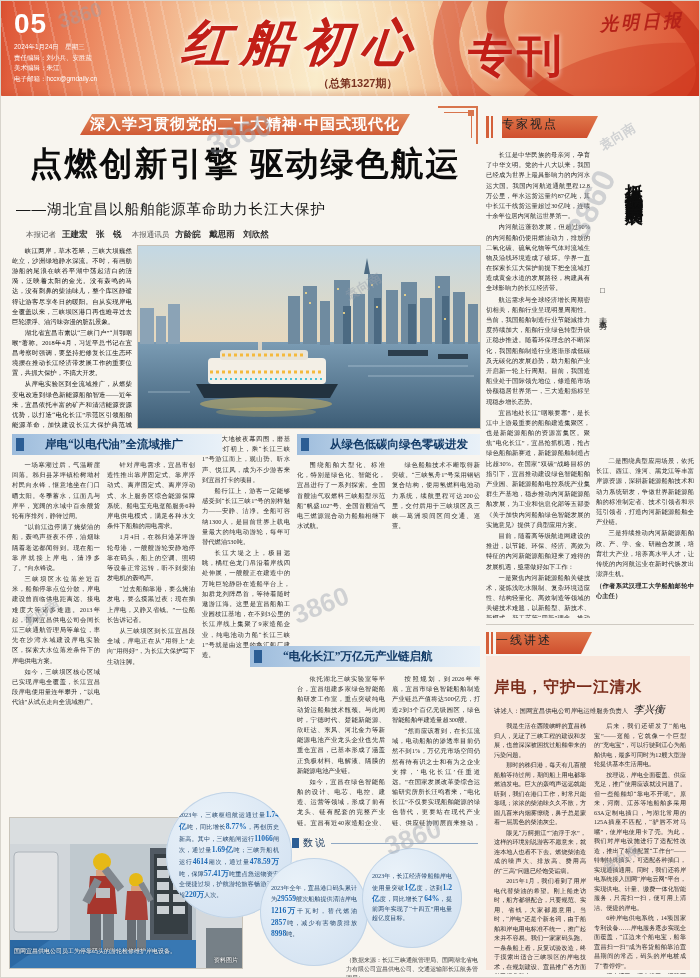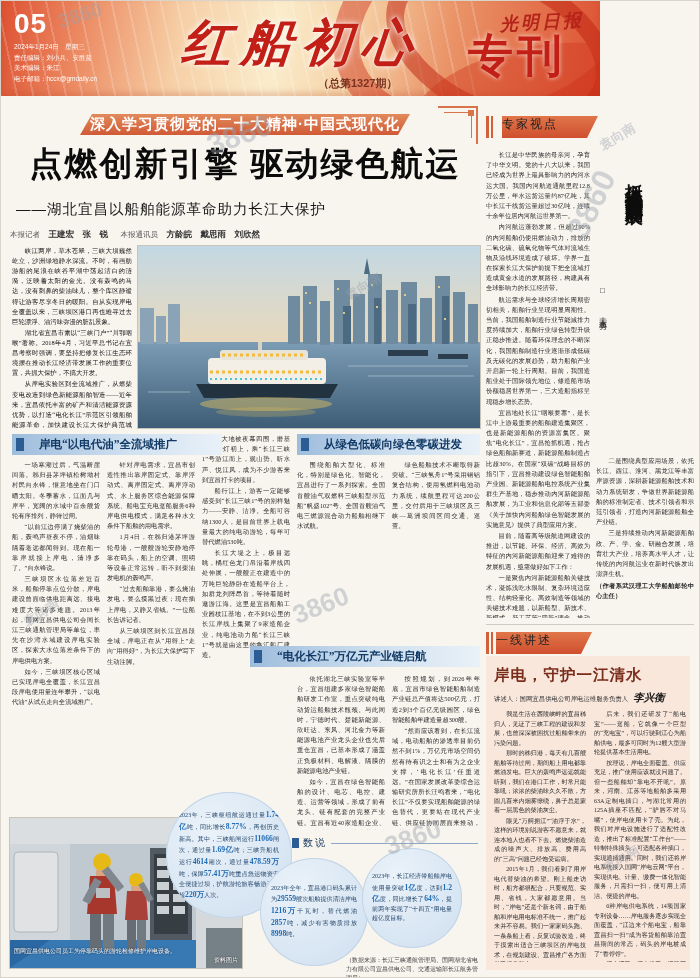--- a/index.html
+++ b/index.html
@@ -1,21 +1,21 @@
 <!DOCTYPE html>
 <html><head>
 <meta charset="utf-8">
 <style>
   *{margin:0;padding:0;box-sizing:border-box}
   html,body{width:700px;height:978px}
   body{position:relative;background:#f8f5ef;font-family:"Liberation Sans",sans-serif;overflow:hidden;color:#222}
   .page-edge{position:absolute;inset:0;border:1px solid #d8d4cc;pointer-events:none;z-index:60}
 
   
-  .banner{position:absolute;left:0;top:0;width:600px;height:96px;overflow:hidden;
+  .banner{position:absolute;left:0;top:0;width:700px;height:96px;overflow:hidden;
     background:linear-gradient(100deg,#dd5132 0%,#ec8a62 14%,#f6cfa6 30%,#faeccb 46%,#f6d3a8 58%,#ea9468 74%,#dd5132 100%);
     box-shadow:inset 0 -3px 6px rgba(175,60,30,.25)}
   .rays{position:absolute;left:-40px;top:-30px;width:520px;height:170px;opacity:.5;
     background:repeating-linear-gradient(78deg,rgba(255,255,255,.35) 0 2px,transparent 2px 16px)}
   .sw1{position:absolute;right:-60px;top:-95px;width:330px;height:230px;border-radius:50%;
     border:26px solid rgba(205,42,20,.45);transform:rotate(-16deg)}
   .sw2{position:absolute;right:-20px;top:-30px;width:240px;height:150px;border-radius:50%;
     border:18px solid rgba(190,32,14,.5);transform:rotate(24deg)}
   .sw3{position:absolute;right:-70px;bottom:-70px;width:260px;height:120px;background:rgba(208,60,34,.45);
     border-radius:50% 50% 0 0;transform:rotate(-10deg)}
@@ -34,35 +34,35 @@
   .wm{position:absolute;z-index:40;color:#9aa2ad;opacity:.42;font-weight:700;pointer-events:none;white-space:nowrap}
 
   
   .ribbon{display:flex;align-items:center;justify-content:center;color:#fff;font-weight:700;
     background:linear-gradient(180deg,#e28a5c,#d05a35);clip-path:polygon(12px 0,100% 0,calc(100% - 12px) 100%,0 100%)}
   .sidebar-ribbon{position:absolute;height:22px;width:96px;font-size:12px;letter-spacing:2px;
     background:linear-gradient(180deg,#e0764a,#cf4f2e);clip-path:polygon(0 0,100% 0,calc(100% - 11px) 100%,0 100%)}
   .ribbon-bars{position:absolute;width:7px;height:22px;display:flex;gap:2px}
   .ribbon-bars i{display:block;width:2.5px;height:100%;background:#d4603a}
 
-  .subhead{position:absolute;height:21px;display:flex;align-items:center;gap:15px;padding-left:4px;z-index:2;
+  .subhead{position:absolute;height:21px;display:flex;align-items:center;gap:21px;padding-left:4px;z-index:2;
     background:linear-gradient(90deg,#9dbcdc,#cfe0f0 55%,#e9f1f8);font-weight:700;font-size:11.5px;color:#123a66;
     font-family:"Liberation Serif",serif;white-space:nowrap}
   .sq{display:inline-block;width:8px;height:13px;background:#2b5d94;flex:0 0 auto}
 
   
   .left-area{position:absolute;left:10px;top:100px;width:470px;height:872px}
   .kicker{position:absolute;left:70px;top:14px;width:330px;height:21px;font-size:15px;letter-spacing:1px}
   .ornament{position:absolute;right:2px;top:6px;width:40px;height:38px;border-top:2px solid #d8744c;border-right:2px solid #d8744c}
   .ornament i{position:absolute;right:4px;top:4px;width:28px;height:26px;border-top:1px solid #d8744c;border-right:1px solid #d8744c}
   .ornament b{position:absolute;right:2px;top:2px;width:6px;height:6px;background:#d8744c}
   .headline{position:absolute;left:0;top:42px;width:470px;text-align:center;font-size:33px;font-weight:900;
     letter-spacing:2px;color:#0b0b0b;white-space:nowrap}
   .deck{position:absolute;left:6px;top:100px;font-size:14.5px;font-weight:400;color:#1a1a1a;letter-spacing:1px}
-  .byline{position:absolute;left:0;top:129px;font-size:7.5px;color:#333;font-family:Liberation Mono, monospace}
+  .byline{position:absolute;left:16px;top:129px;font-size:7.5px;color:#333;font-family:Liberation Sans, sans-serif}
   .byline b{font-size:8.5px;margin-right:8px}
   .byline span.lbl{color:#555;margin-right:4px}
   .intro{position:absolute;left:2px;top:146px;width:120px;height:182px;overflow:hidden;
     font-family:"Liberation Serif",serif;font-size:6.4px;line-height:1.58;text-align:justify;color:#111}
   .intro p{text-indent:2em;margin-bottom:1px}
   .photo{position:absolute;left:128px;top:146px;width:342px;height:182px;overflow:hidden;box-shadow:0 0 0 1px #c9c4ba}
   .col{position:absolute;font-size:6.3px;line-height:1.62;text-align:justify;color:#2a2a2a;overflow:hidden;
     font-family:"Liberation Serif",serif}
   .col p{text-indent:2em;margin-bottom:1px}
 
@@ -86,24 +86,24 @@
   
   .sidebar{position:absolute;left:486px;top:100px;width:208px;height:872px}
   .expert-left{left:0;top:50px;width:104px;height:468px}
   .expert-right{left:110px;top:356px;width:98px;height:162px}
   .expert-footer{font-weight:700;text-indent:0!important;margin-top:2px}
   .vtitle{position:absolute;left:136px;top:70px;height:292px;writing-mode:vertical-rl;text-orientation:upright;
     font-family:"Liberation Serif",serif;font-weight:900;font-size:18px;letter-spacing:2px;color:#0d0d0d}
   .vauthor{position:absolute;left:110px;top:186px;height:100px;writing-mode:vertical-rl;text-orientation:upright;
     font-size:8px;letter-spacing:3px;color:#222;font-family:"Liberation Serif",serif}
   .divider{position:absolute;left:0;right:0;top:524px;border-top:1px solid #cfcac2}
-  .pink-box{position:absolute;left:0;top:556px;width:204px;height:314px;background:#f9e7dc;padding:9px 8px}
+  .pink-box{position:absolute;left:0;top:556px;width:204px;height:314px;background:#f9e7dc;padding:21px 8px}
   .fl-title{font-family:"Liberation Serif",serif;font-weight:900;font-size:15.5px;color:#7a2c1a;letter-spacing:1px}
   .fl-narr{margin-top:5px;font-size:6.4px;color:#333;display:flex;align-items:baseline;gap:5px}
-  .fl-narr .nm{font-family:"Liberation Serif",serif;font-style:italic;font-weight:700;font-size:10.5px;color:#1a1a1a}
+  .fl-narr .nm{font-family:"Liberation Serif",serif;font-style:italic;font-weight:400;font-size:10.5px;color:#1a1a1a}
   .fl-cols{position:relative;margin-top:5px;height:252px}
   .fl-col{position:absolute;top:0;width:92px;height:252px;font-size:6.1px;line-height:1.56;text-align:justify;
     color:#2a2a2a;overflow:hidden;font-family:"Liberation Serif",serif}
   .fl-col p{text-indent:2em;margin-bottom:1px}
 </style>
 </head>
 <body>
 
 <div class="page-edge"></div>
 

